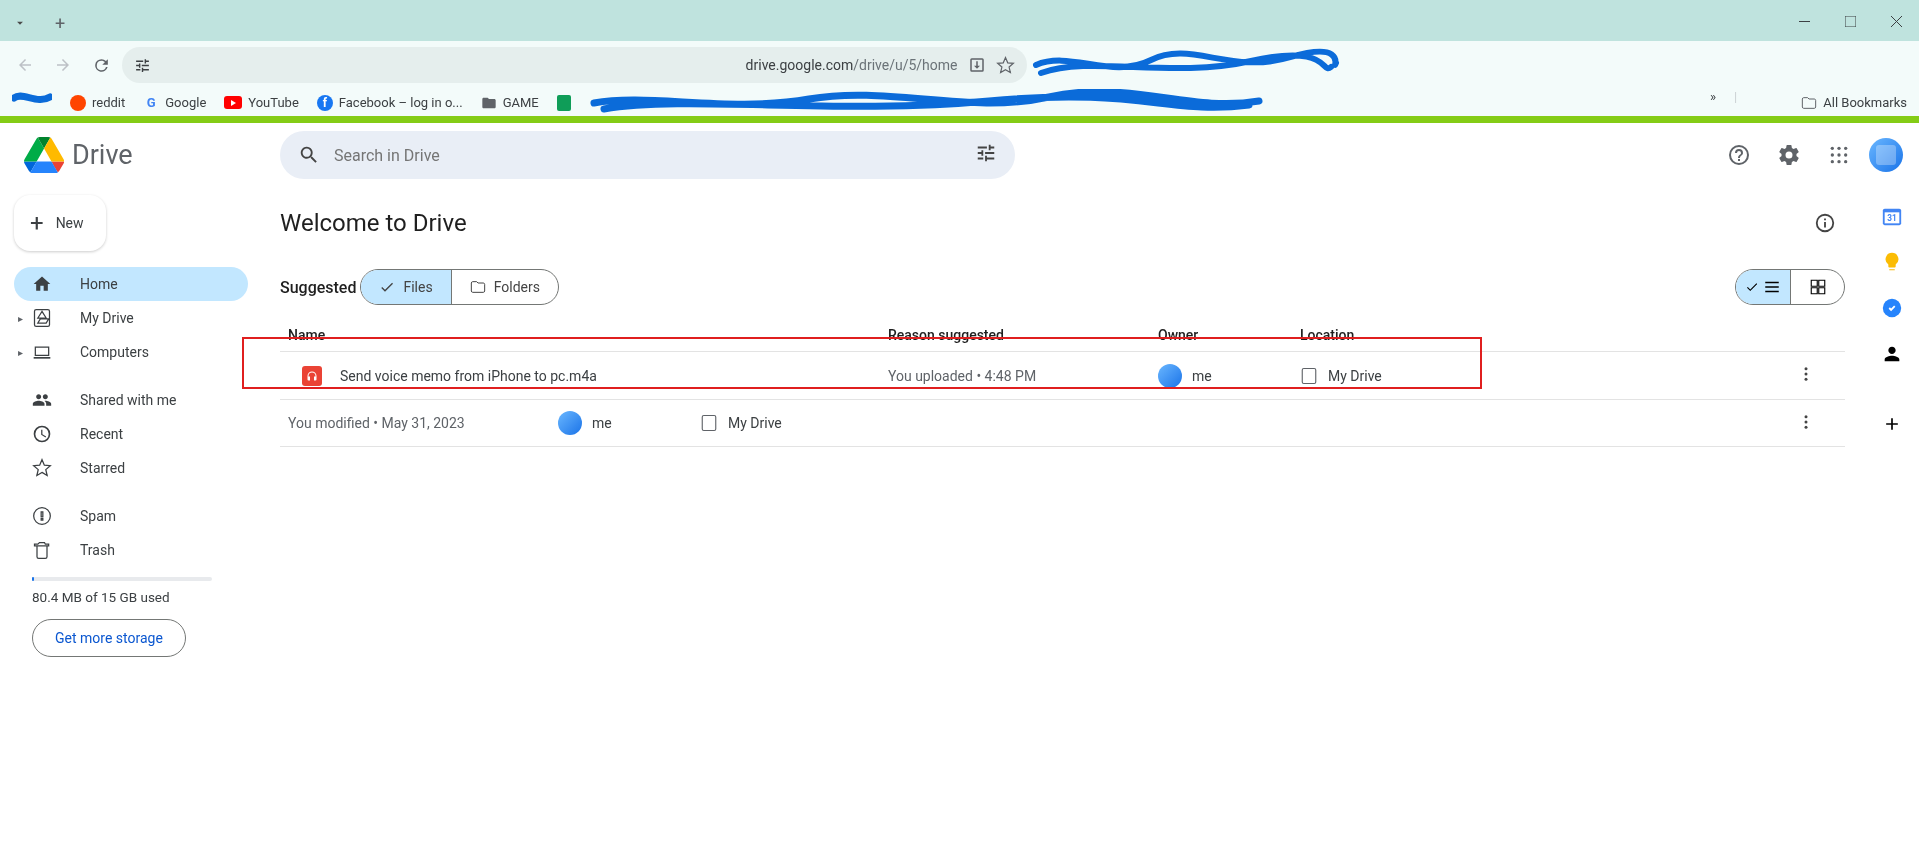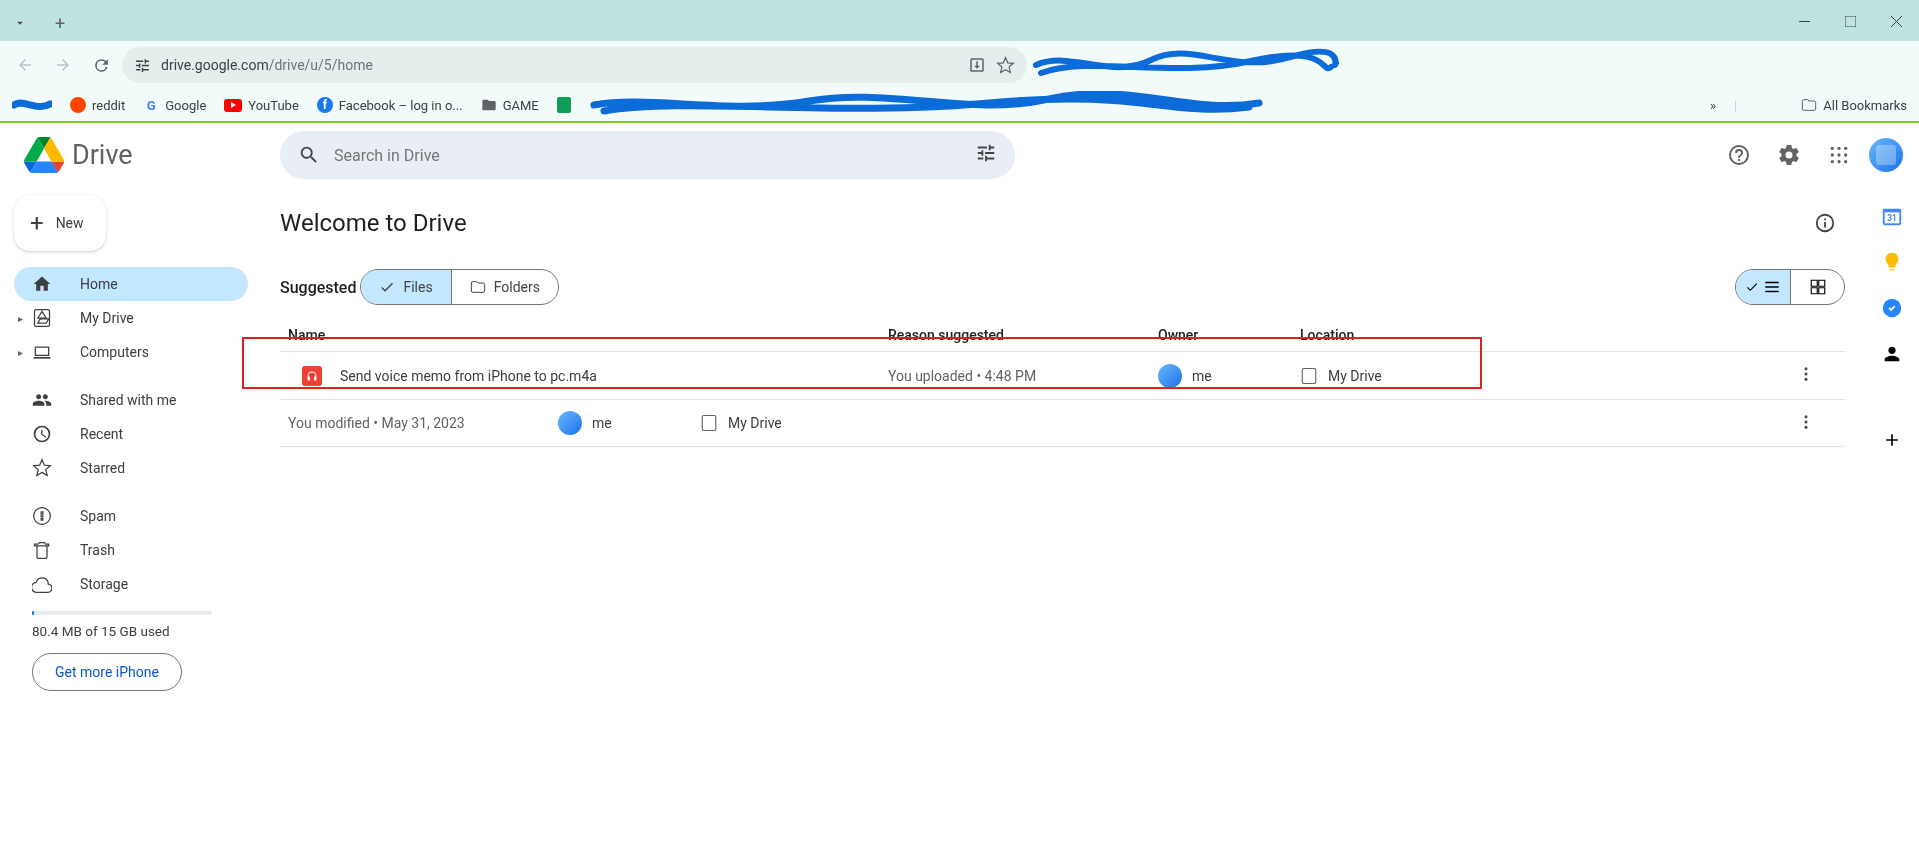--- a/index.html
+++ b/index.html
@@ -9,30 +9,30 @@
 .browser-chrome { background: #bfe3de; height: 41px; display: flex; align-items: flex-end; }
 .tab-dropdown { width: 36px; height: 36px; display:flex; align-items:center; justify-content:center; color:#4a4a4a; cursor:pointer; margin-left:2px; }
 .tab { background: #f3fbfa; height: 36px; border-radius: 10px 10px 0 0; display: flex; align-items: center; padding: 0 12px; width: 235px; gap:8px; margin-left:4px; }
 .tab .favicon { width:16px; height:16px; }
 .tab .title { font-size:12.5px; color:#3c4043; flex:1; white-space:nowrap; overflow:hidden; }
 .tab .close { font-size:14px; color:#5f6368; cursor:pointer; }
 .new-tab { width:28px; height:28px; display:flex; align-items:center; justify-content:center; color:#5f6368; margin-left:8px; margin-bottom:4px; cursor:pointer; font-size:18px; }
 .window-controls { margin-left:auto; display:flex; }
 .win-ctl { width:46px; height:40px; display:flex; align-items:center; justify-content:center; color:#3c4043; cursor:pointer; }
 
-.toolbar { background:#f3fbfa; height:48px; display:flex; align-items:center; padding:0 8px; gap:4px; }
+.toolbar { background:#f3fbfa; height:48px; display:flex; align-items:center; padding:0 8px; gap:4px;text-align:right; }
 .nav-btn { width:34px; height:34px; display:flex; align-items:center; justify-content:center; border-radius:50%; color:#5f6368; cursor:pointer; }
 .nav-btn.disabled { color:#bdc1c6; }
 .omnibox { flex:1; max-width:1110px; background:#e5eeed; height:36px; border-radius:18px; display:flex; align-items:center; padding:0 12px; gap:10px; font-size:14px; color:#3c4043; }
 .omnibox .url { flex:1; }
 .omnibox .url .path { color:#6b7378; }
 .scribble { flex:1; position:relative; height:36px; }
 .scribble svg { position:absolute; top:-2px; left:0; }
 
-.bookmarks { background:#f3fbfa; height:34px; display:flex; align-items:center; padding:0 12px; gap:18px; font-size:13px; color:#3c4043; border-bottom:2px solid #84cc16; }
+.bookmarks { background:#f3fbfa; height:34px; display:flex; padding:0 12px; gap:18px; font-size:13px; color:#3c4043; border-bottom:7px solid #84cc16; }
 .bm { display:flex; align-items:center; gap:6px; cursor:pointer; }
 .bm-scribble { flex:1; position:relative; height:28px; overflow:hidden; }
 .all-bm { display:flex; align-items:center; gap:6px; margin-left:auto;padding-left:46px; }
 .bm-sep { color:#cbd0d3; }
 .drive-header { height:64px; display:flex; align-items:center; padding:0 16px 0 12px; gap:8px; }
 .drive-col1 { width:260px; }
 .drive-logo { display:flex; align-items:center; gap:8px; padding-left:12px; }
 .drive-logo .txt { font-size:27px; color:#5f6368; }
 .search-wrap { flex:1; display:flex; }
 .search { background:#e9eef6; height:48px; border-radius:24px; display:flex; align-items:center; padding:0 8px 0 18px; width:735px; gap:14px; }
@@ -315,29 +315,23 @@
           <path d="M12 2a10 10 0 1 0 10 10A10 10 0 0 0 12 2zm1 15h-2v-2h2zm0-4h-2V7h2z" fill="none" stroke="currentColor" stroke-width="1.5"></path>
         </svg>
         <span>Spam</span>
       </div>
     <div class="nav-item">
         <svg viewBox="0 0 24 24">
           <path d="M6 7h12v13a2 2 0 0 1-2 2H8a2 2 0 0 1-2-2zm3-4h6l1 2h4v2H3V5h4z" fill="none" stroke="currentColor" stroke-width="1.5"></path>
         </svg>
         <span>Trash</span>
       </div>
-    <div class="nav-item">
-        <svg viewBox="0 0 24 24">
-          <path d="M19.35 10.04A7.49 7.49 0 0 0 5 10.04 5.99 5.99 0 0 0 6 22h13a5 5 0 0 0 .35-9.96z" fill="none" stroke="currentColor" stroke-width="1.5"></path>
-        </svg>
-        <span>Storage</span>
-      </div>
     <div class="storage-bar"></div>
     <div class="storage-txt">80.4 MB of 15 GB used</div>
-    <button class="get-storage">Get more iPhone</button>
+    <button class="get-storage">Get more storage</button>
   </div>
 
   <div class="main">
     <div class="welcome-row">
       <div class="welcome">Welcome to Drive</div>
       <div class="info-ic">
           <svg width="22" height="22" viewBox="0 0 24 24">
             <path d="M12 2a10 10 0 1 0 10 10A10 10 0 0 0 12 2zm0 18a8 8 0 1 1 8-8 8 8 0 0 1-8 8zm-1-13h2v2h-2zm0 4h2v6h-2z"></path>
           </svg>
         </div>

